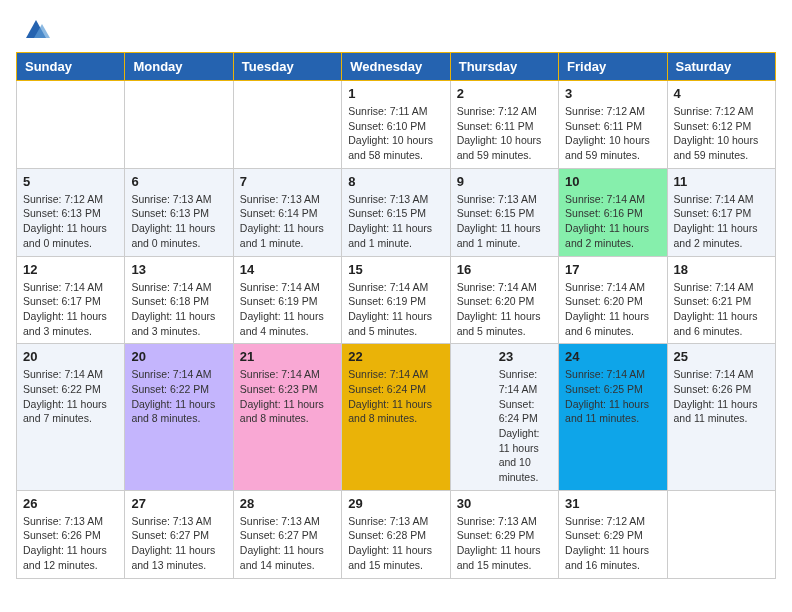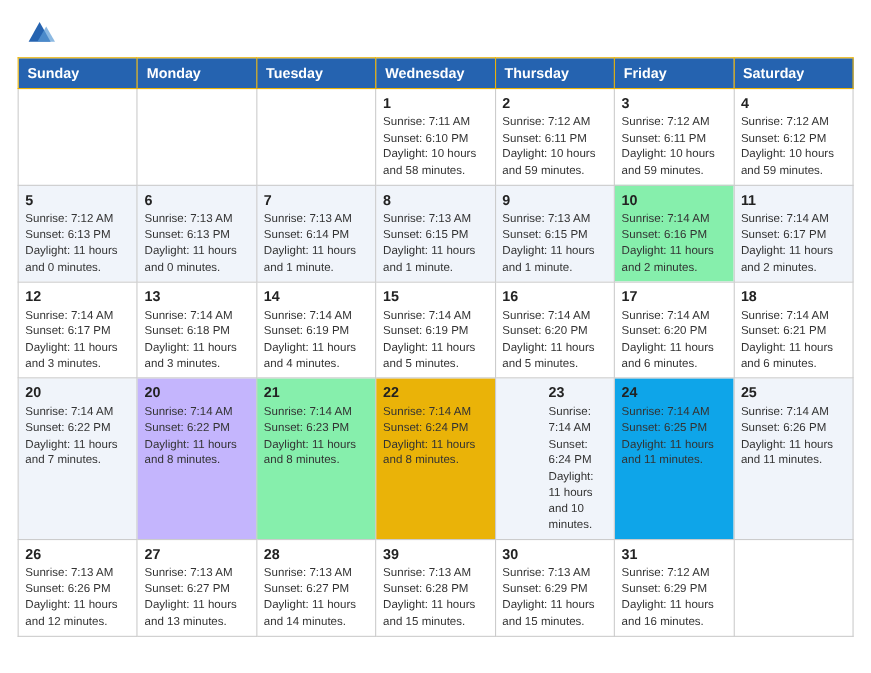--- a/index.html
+++ b/index.html
@@ -205,21 +205,21 @@
       </tr>
       <tr>
         <td style="background: rgb(240, 244, 250);">
           <div class="day-number">20</div>
           <div class="day-info">Sunrise: 7:14 AM<br>Sunset: 6:22 PM<br>Daylight: 11 hours<br>and 7 minutes.</div>
         </td>
         <td style="background: #c4b5fd;">
           <div class="day-number">20</div>
           <div class="day-info">Sunrise: 7:14 AM<br>Sunset: 6:22 PM<br>Daylight: 11 hours<br>and 8 minutes.</div>
         </td>
-        <td style="background: #86efac;">
+        <td style="background: #f9a8d4;">
           <div class="day-number">21</div>
           <div class="day-info">Sunrise: 7:14 AM<br>Sunset: 6:23 PM<br>Daylight: 11 hours<br>and 8 minutes.</div>
         </td>
         <td style="background: #eab308;">
           <div class="day-number">22</div>
           <div class="day-info">Sunrise: 7:14 AM<br>Sunset: 6:24 PM<br>Daylight: 11 hours<br>and 8 minutes.</div>
         </td>
         <td style="background: rgb(240, 244, 250); padding-left: 48px;">
           <div class="day-number">23</div>
           <div class="day-info">Sunrise: 7:14 AM<br>Sunset: 6:24 PM<br>Daylight: 11 hours<br>and 10 minutes.</div>
@@ -240,21 +240,21 @@
         </td>
         <td>
           <div class="day-number">27</div>
           <div class="day-info">Sunrise: 7:13 AM<br>Sunset: 6:27 PM<br>Daylight: 11 hours<br>and 13 minutes.</div>
         </td>
         <td>
           <div class="day-number">28</div>
           <div class="day-info">Sunrise: 7:13 AM<br>Sunset: 6:27 PM<br>Daylight: 11 hours<br>and 14 minutes.</div>
         </td>
         <td>
-          <div class="day-number">39</div>
+          <div class="day-number">29</div>
           <div class="day-info">Sunrise: 7:13 AM<br>Sunset: 6:28 PM<br>Daylight: 11 hours<br>and 15 minutes.</div>
         </td>
         <td>
           <div class="day-number">30</div>
           <div class="day-info">Sunrise: 7:13 AM<br>Sunset: 6:29 PM<br>Daylight: 11 hours<br>and 15 minutes.</div>
         </td>
         <td>
           <div class="day-number">31</div>
           <div class="day-info">Sunrise: 7:12 AM<br>Sunset: 6:29 PM<br>Daylight: 11 hours<br>and 16 minutes.</div>
         </td>

